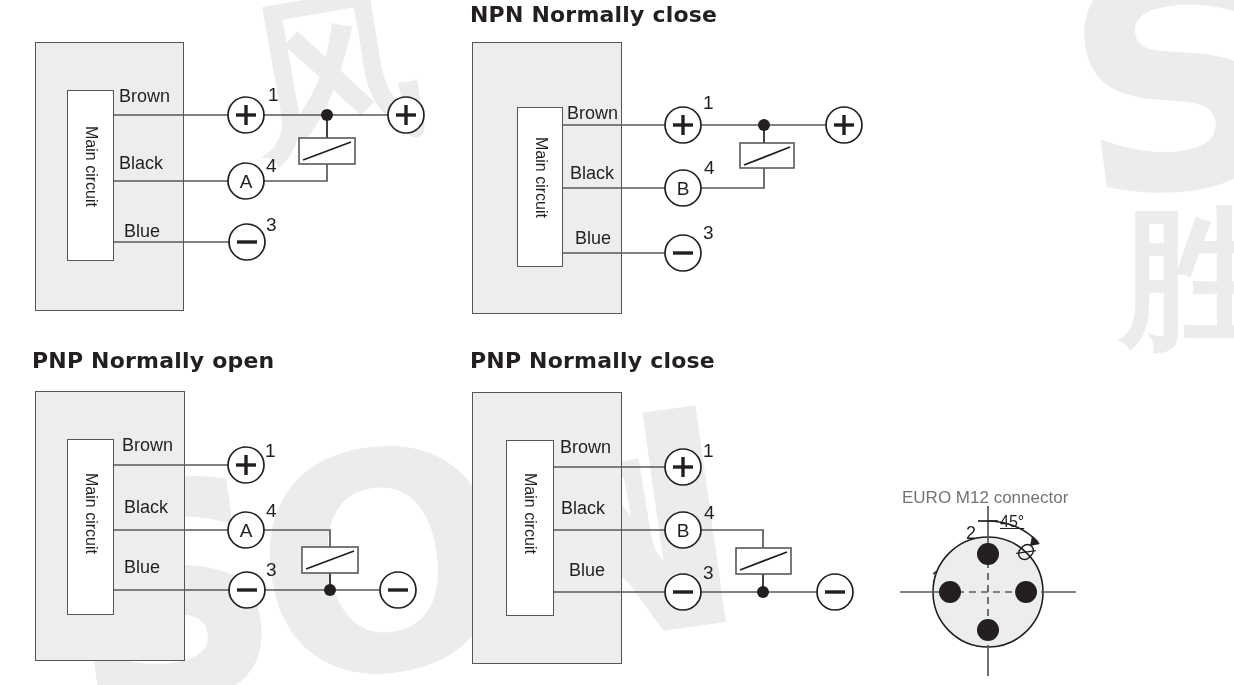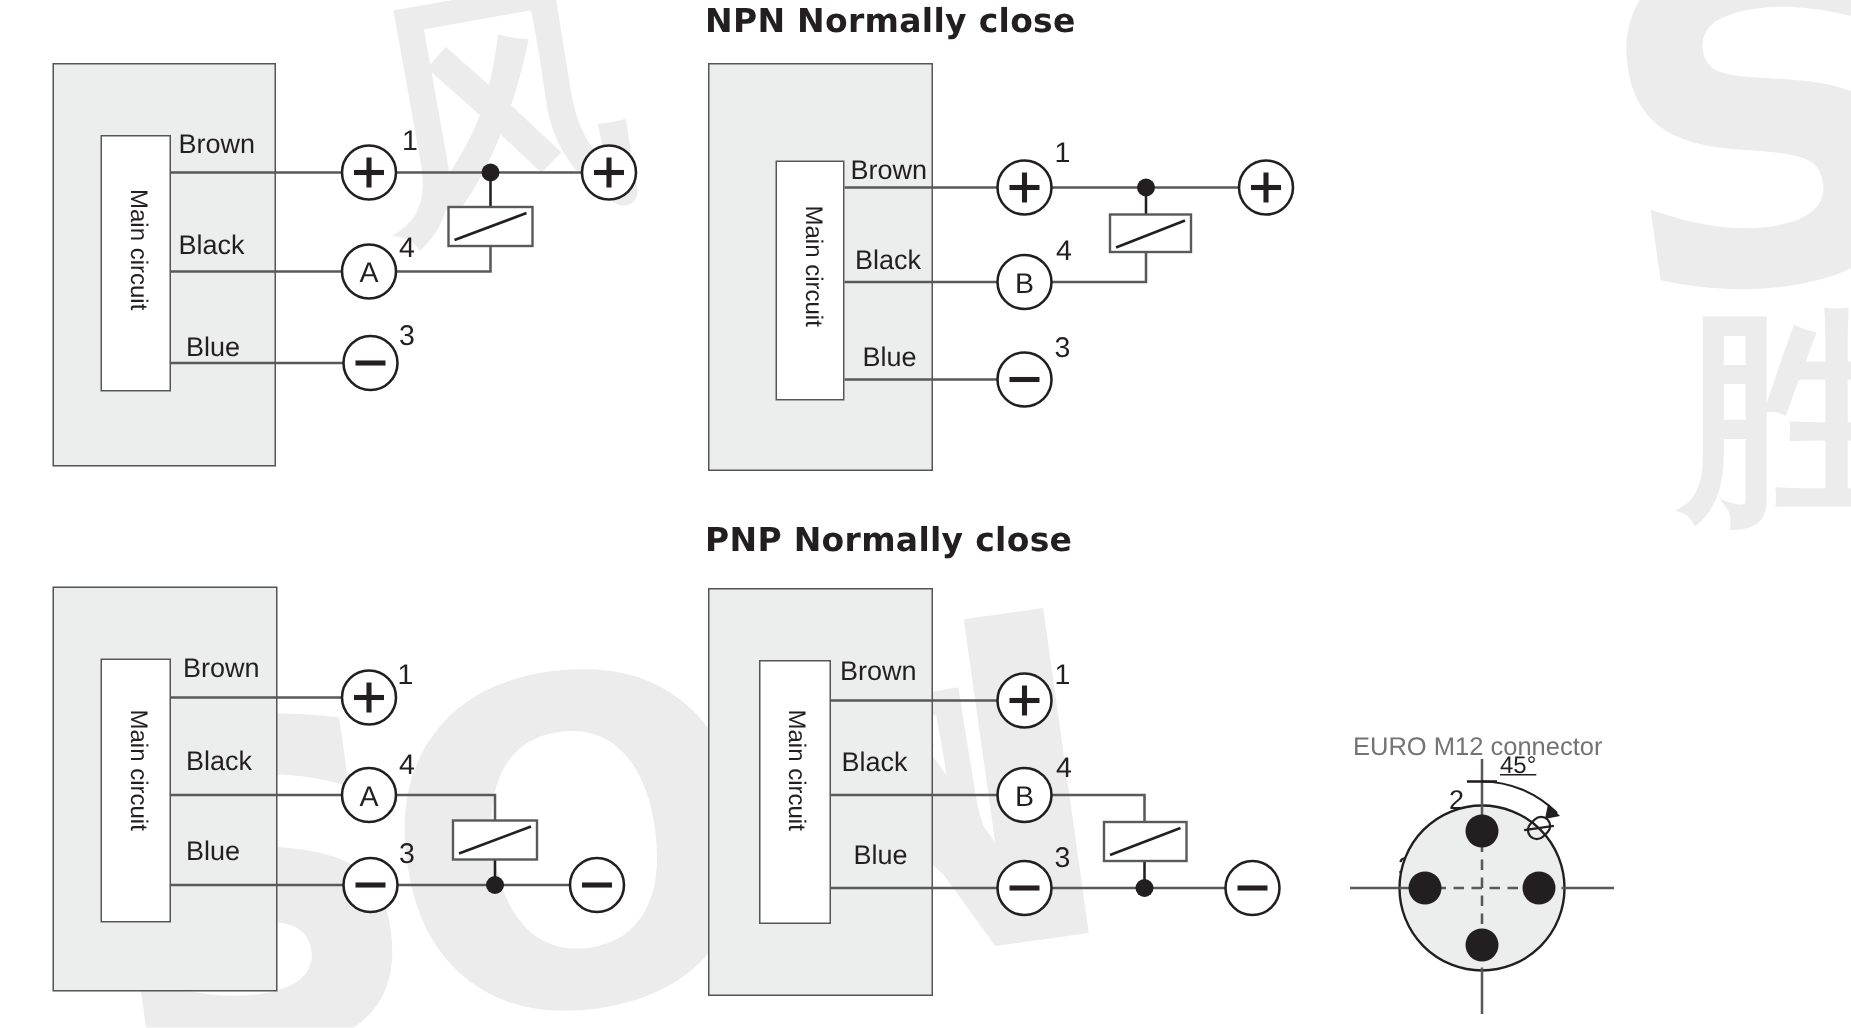--- a/index.html
+++ b/index.html
@@ -168,20 +168,21 @@
       <circle class="cir" cx="233" cy="253" r="18"></circle>
       <line class="sym" x1="223" y1="253" x2="243" y2="253"></line>
 
       <circle class="cir" cx="394" cy="125" r="18"></circle>
       <line class="sym" x1="384" y1="125" x2="404" y2="125"></line>
       <line class="sym" x1="394" y1="115" x2="394" y2="135"></line>
     </svg>
   </div>
 
   <div class="diagram" style="left:0;top:340px;width:450px;height:345px;">
+    <div class="title" style="left:32px;top:8px;">PNP Normally open</div>
 
     <div class="graybox" style="left:35px;top:51px;width:150px;height:270px;"></div>
     <div class="whitebox" style="left:67px;top:99px;width:47px;height:176px;"></div>
     <div class="mainlbl" style="left:82px;top:133px;">Main circuit</div>
 
     <div class="wirelbl" style="left:122px;top:95px;">Brown</div>
     <div class="wirelbl" style="left:124px;top:157px;">Black</div>
     <div class="wirelbl" style="left:124px;top:217px;">Blue</div>
 
     <div class="pinnum" style="left:265px;top:100px;">1</div>
@@ -256,21 +257,21 @@
       <circle class="cir" cx="233" cy="252" r="18"></circle>
       <line class="sym" x1="223" y1="252" x2="243" y2="252"></line>
 
       <circle class="cir" cx="385" cy="252" r="18"></circle>
       <line class="sym" x1="375" y1="252" x2="395" y2="252"></line>
     </svg>
   </div>
 
   <div class="diagram" style="left:880px;top:480px;width:250px;height:200px;">
     <div class="conn-title" style="left:22px;top:8px;">EURO M12 connector</div>
-    <div class="deg" style="left:120px;top:22px;text-decoration:underline;">45°</div>
+    <div class="deg" style="left:120px;top:33px;text-decoration:underline;">45°</div>
 
     <div class="pinlbl" style="left:86px;top:43px;">2</div>
     <div class="pinlbl" style="left:52px;top:88px;">3</div>
     <div class="pinlbl" style="left:146px;top:88px;">1</div>
     <div class="pinlbl" style="left:88px;top:129px;">4</div>
 
     <svg width="250" height="200">
 
       <circle cx="108" cy="112" r="55" fill="#eceeed" stroke="#231f20" stroke-width="1.6"></circle>
 

